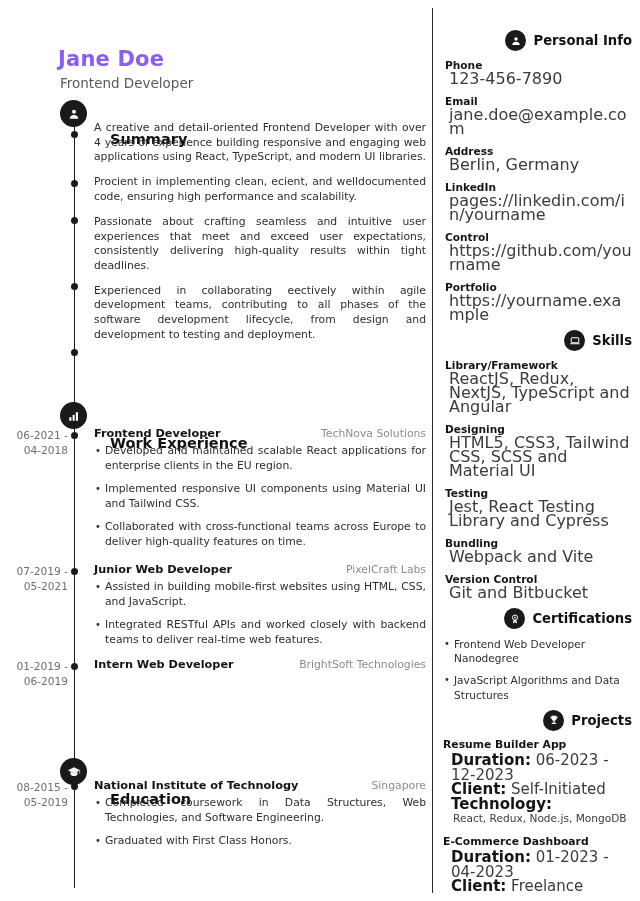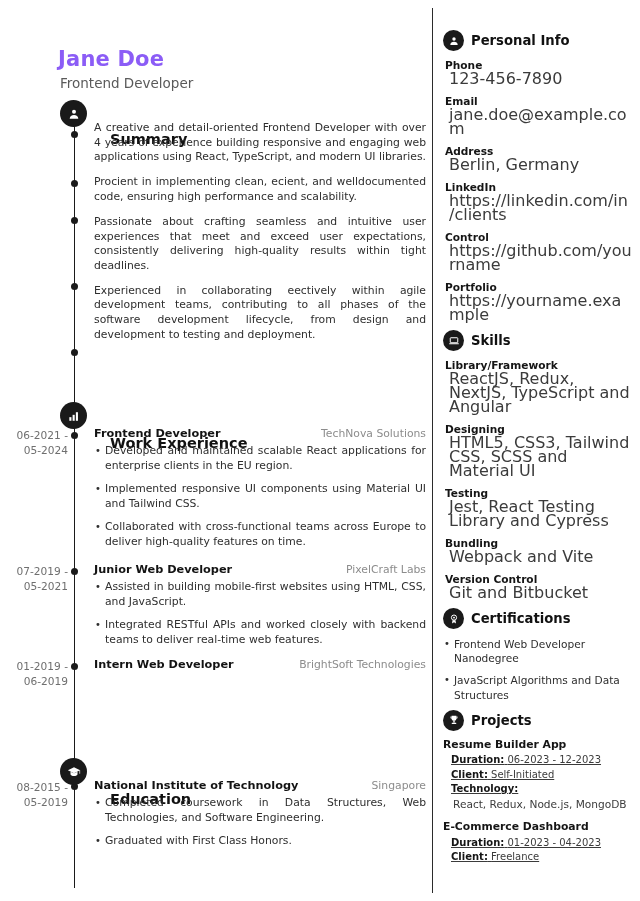--- a/index.html
+++ b/index.html
@@ -158,20 +158,21 @@
 
   
   .r-sec {
     margin-bottom: 2px;
   }
   .r-head {
     display: flex;
     align-items: center;
     gap: 7px;
     margin: 0 0 7px 2px;
+    justify-content: flex-end;
   }
   .r-icon {
     width: 21px; height: 21px;
     border-radius: 50%;
     background: #1a1a1a;
     display: flex;
     align-items: center;
     justify-content: center;
     flex: 0 0 auto;
   }
@@ -216,25 +217,24 @@
   }
   .proj { margin-bottom: 9px; padding-left: 2px; }
   .proj-name {
     font-size: 10.8px;
     font-weight: bold;
     color: #151515;
     line-height: 14.5px;
     margin-bottom: 1px;
   }
   .proj-line {
-    font-size: 10px;
+    font-size: 15px;
     color: #3b3b3b;
     line-height: 14.5px;
     padding-left: 8px;
-    text-decoration: underline;
   }
   .proj-line b { color: #151515; font-weight: bold; }
   .proj-tech {
     font-size: 10.6px;
     color: #3b3b3b;
     line-height: 14.5px;
     padding-left: 10px;
   }
 </style>
 </head>
@@ -284,21 +284,21 @@
               <rect x="4" y="14" width="3.6" height="6.2" fill="#ffffff"></rect>
               <rect x="9.6" y="10" width="3.6" height="10.2" fill="#ffffff"></rect>
               <rect x="15.2" y="5.5" width="3.6" height="14.7" fill="#ffffff"></rect>
             </svg>
           </span>
         </div>
         <div class="sec-head" style="top:399px">Work Experience</div>
 
         <div class="dates" style="top:420px">
           <div>06-2021 -</div>
-          <div>05-2024</div>
+          <div>04-2018</div>
         </div>
         <div class="lblock" style="top:419px">
           <div class="job-row">
             <span class="job-title">Frontend Developer</span>
             <span class="job-org">TechNova Solutions</span>
           </div>
           <ul class="bullets">
             <li>Developed and maintained scalable React applications for enterprise clients in the EU region.</li>
             <li>Implemented responsive UI components using Material UI and Tailwind CSS.</li>
             <li>Collaborated with cross-functional teams across Europe to deliver high-quality features on time.</li>
@@ -378,21 +378,21 @@
           <div class="r-item">
             <div class="r-label">Email</div>
             <div class="r-value">jane.doe@example.com</div>
           </div>
           <div class="r-item">
             <div class="r-label">Address</div>
             <div class="r-value">Berlin, Germany</div>
           </div>
           <div class="r-item">
             <div class="r-label">LinkedIn</div>
-            <div class="r-value">https://linkedin.com/in/clients</div>
+            <div class="r-value">pages://linkedin.com/in/yourname</div>
           </div>
           <div class="r-item">
             <div class="r-label">Control</div>
             <div class="r-value">https://github.com/yourname</div>
           </div>
           <div class="r-item">
             <div class="r-label">Portfolio</div>
             <div class="r-value">https://yourname.example</div>
           </div>
         </div>

